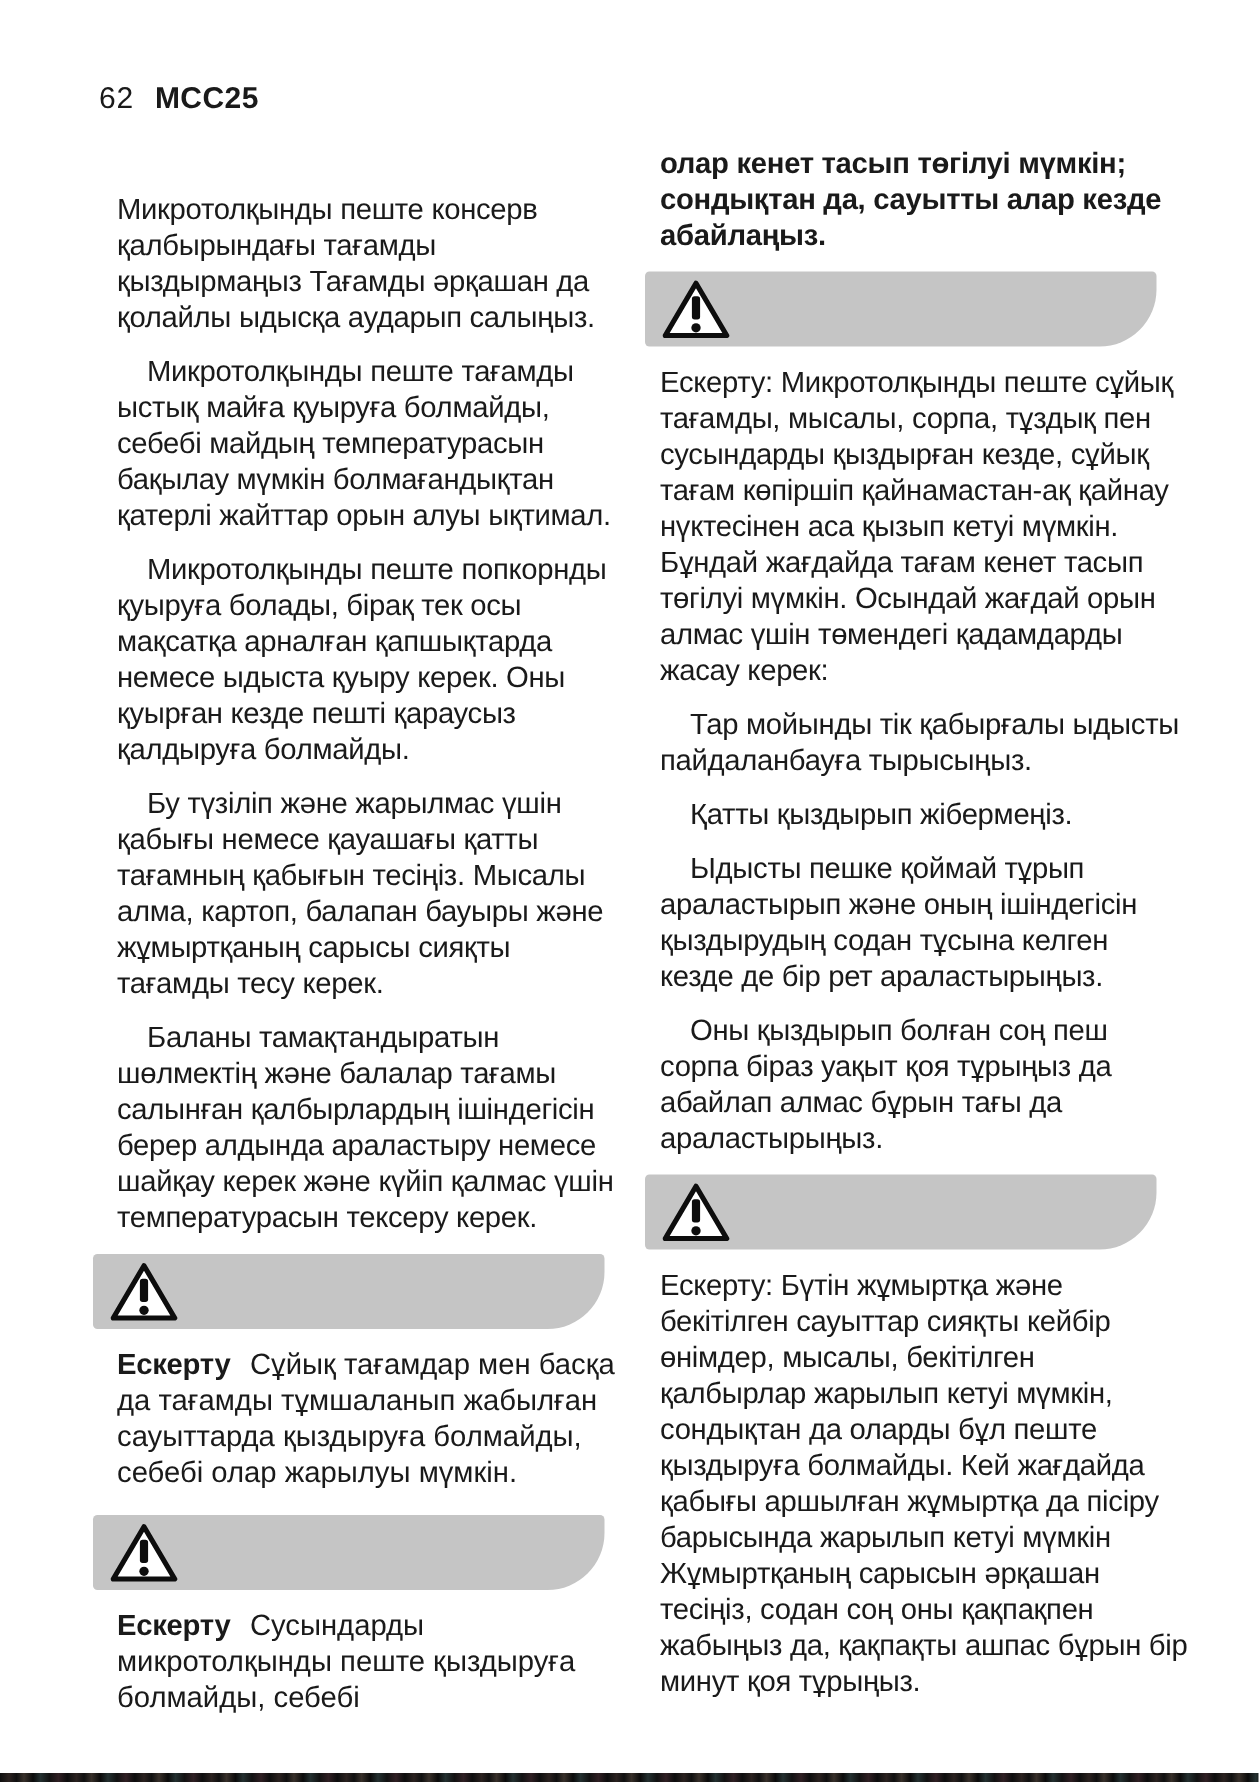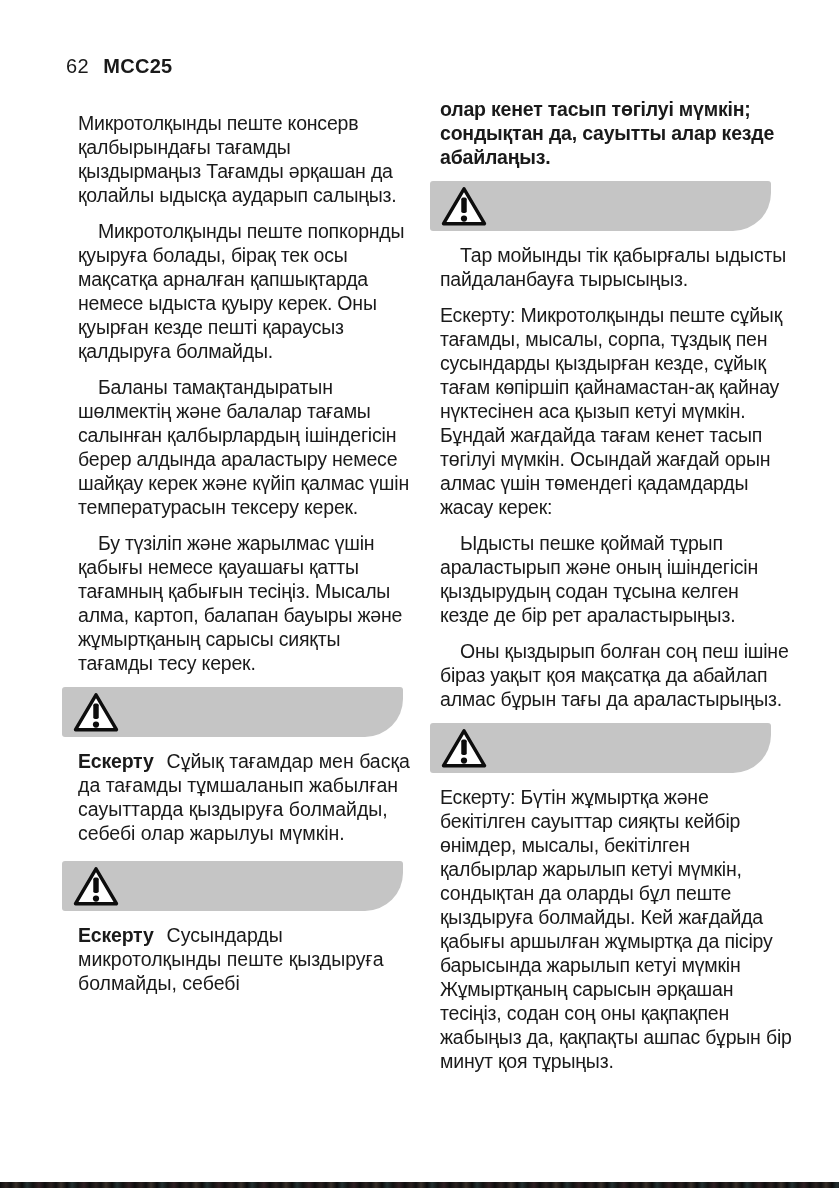--- a/index.html
+++ b/index.html
@@ -13,21 +13,21 @@
   }
   .page{position:absolute;inset:0;}
   .page-header{
     position:absolute;left:66px;top:55px;
     font-size:20px;line-height:22px;
   }
   .page-num{font-weight:400;letter-spacing:0.5px;margin-top:37px;}
   .model{font-weight:700;margin-left:14px;letter-spacing:0.3px;text-align:center;}
 
   .col{position:absolute;font-size:19.5px;line-height:24px;letter-spacing:-0.2px;}
-  .col-left{left:66px;top:99px;width:356px;}
+  .col-left{left:66px;top:116px;width:356px;}
   .col-right{left:428px;top:85px;width:376px;}
 
   p{margin:12px;}
   .indent{text-indent:20px;}
   .bold{font-weight:700;}
 
   .warn-banner{
     position:relative;
     width:341px;height:50px;
     background:#c5c5c5;
@@ -58,23 +58,24 @@
 <body>
 
 <div class="page">
 
   <div class="page-header">
     <span class="page-num">62</span><span class="model">MCC25</span>
   </div>
 
   <div class="col col-left">
     <p class="para">Микротолқынды пеште консерв қалбырындағы тағамды қыздырмаңыз  Тағамды әрқашан да қолайлы ыдысқа аударып салыңыз.</p>
+    <p class="para indent">Микротолқынды пеште тағамды ыстық майға қуыруға болмайды, себебі майдың температурасын бақылау мүмкін болмағандықтан қатерлі жайттар орын алуы ықтимал.</p>
     <p class="para indent">Микротолқынды пеште попкорнды қуыруға болады, бірақ тек осы мақсатқа арналған қапшықтарда немесе ыдыста қуыру керек. Оны қуырған кезде пешті қараусыз қалдыруға болмайды.</p>
+    <p class="para indent">Бу түзіліп және жарылмас үшін қабығы немесе қауашағы қатты тағамның қабығын тесіңіз. Мысалы алма, картоп, балапан бауыры және жұмыртқаның сарысы сияқты тағамды тесу керек.</p>
     <p class="para indent">Баланы тамақтандыратын шөлмектің және балалар тағамы салынған қалбырлардың ішіндегісін берер алдында араластыру немесе шайқау керек және күйіп қалмас үшін температурасын тексеру керек.</p>
-    <p class="para indent">Бу түзіліп және жарылмас үшін қабығы немесе қауашағы қатты тағамның қабығын тесіңіз. Мысалы алма, картоп, балапан бауыры және жұмыртқаның сарысы сияқты тағамды тесу керек.</p>
 
     <div class="warn-banner wb-1">
       <span class="warn-icon">
         <svg viewBox="0 0 64 58" xmlns="http://www.w3.org/2000/svg" aria-hidden="true">
           <path d="M32 5 L59 51 L5 51 Z" fill="#ffffff" stroke="#0d0d0d" stroke-width="4.5" stroke-linejoin="round"></path>
           <rect x="28.4" y="16.5" width="7.2" height="20.5" rx="2.4" fill="#0d0d0d"></rect>
           <circle cx="32" cy="44.2" r="4.1" fill="#0d0d0d"></circle>
         </svg>
       </span>
     </div>
@@ -101,24 +102,25 @@
 
     <div class="warn-banner wb-3">
       <span class="warn-icon">
         <svg viewBox="0 0 64 58" xmlns="http://www.w3.org/2000/svg" aria-hidden="true">
           <path d="M32 5 L59 51 L5 51 Z" fill="#ffffff" stroke="#0d0d0d" stroke-width="4.5" stroke-linejoin="round"></path>
           <rect x="28.4" y="16.5" width="7.2" height="20.5" rx="2.4" fill="#0d0d0d"></rect>
           <circle cx="32" cy="44.2" r="4.1" fill="#0d0d0d"></circle>
         </svg>
       </span>
     </div>
+    <p class="para">Ескерту: Микротолқынды пеште сұйық тағамды, мысалы, сорпа, тұздық пен сусындарды қыздырған кезде, сұйық тағам көпіршіп қайнамастан-ақ қайнау нүктесінен аса қызып кетуі мүмкін. Бұндай жағдайда тағам кенет тасып төгілуі мүмкін. Осындай жағдай орын алмас үшін төмендегі қадамдарды жасау керек:</p>
     <p class="para indent">Тар мойынды тік қабырғалы ыдысты пайдаланбауға тырысыңыз.</p>
-    <p class="para">Ескерту: Микротолқынды пеште сұйық тағамды, мысалы, сорпа, тұздық пен сусындарды қыздырған кезде, сұйық тағам көпіршіп қайнамастан-ақ қайнау нүктесінен аса қызып кетуі мүмкін. Бұндай жағдайда тағам кенет тасып төгілуі мүмкін. Осындай жағдай орын алмас үшін төмендегі қадамдарды жасау керек:</p>
+    <p class="para indent">Қатты қыздырып жібермеңіз.</p>
     <p class="para indent">Ыдысты пешке қоймай тұрып араластырып және оның ішіндегісін қыздырудың содан тұсына келген кезде де бір рет араластырыңыз.</p>
-    <p class="para indent">Оны қыздырып болған соң пеш ішіне біраз уақыт қоя мақсатқа да абайлап алмас бұрын тағы да араластырыңыз.</p>
+    <p class="para indent">Оны қыздырып болған соң пеш сорпа біраз уақыт қоя тұрыңыз да абайлап алмас бұрын тағы да араластырыңыз.</p>
 
     <div class="warn-banner wb-4">
       <span class="warn-icon">
         <svg viewBox="0 0 64 58" xmlns="http://www.w3.org/2000/svg" aria-hidden="true">
           <path d="M32 5 L59 51 L5 51 Z" fill="#ffffff" stroke="#0d0d0d" stroke-width="4.5" stroke-linejoin="round"></path>
           <rect x="28.4" y="16.5" width="7.2" height="20.5" rx="2.4" fill="#0d0d0d"></rect>
           <circle cx="32" cy="44.2" r="4.1" fill="#0d0d0d"></circle>
         </svg>
       </span>
     </div>

